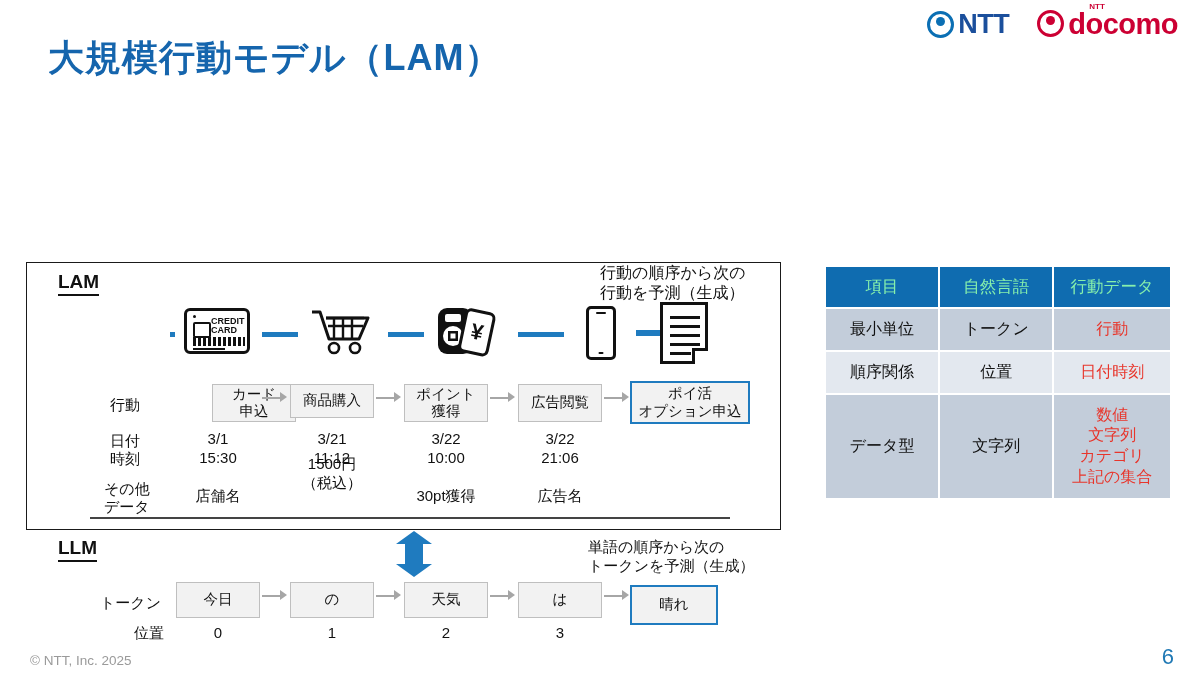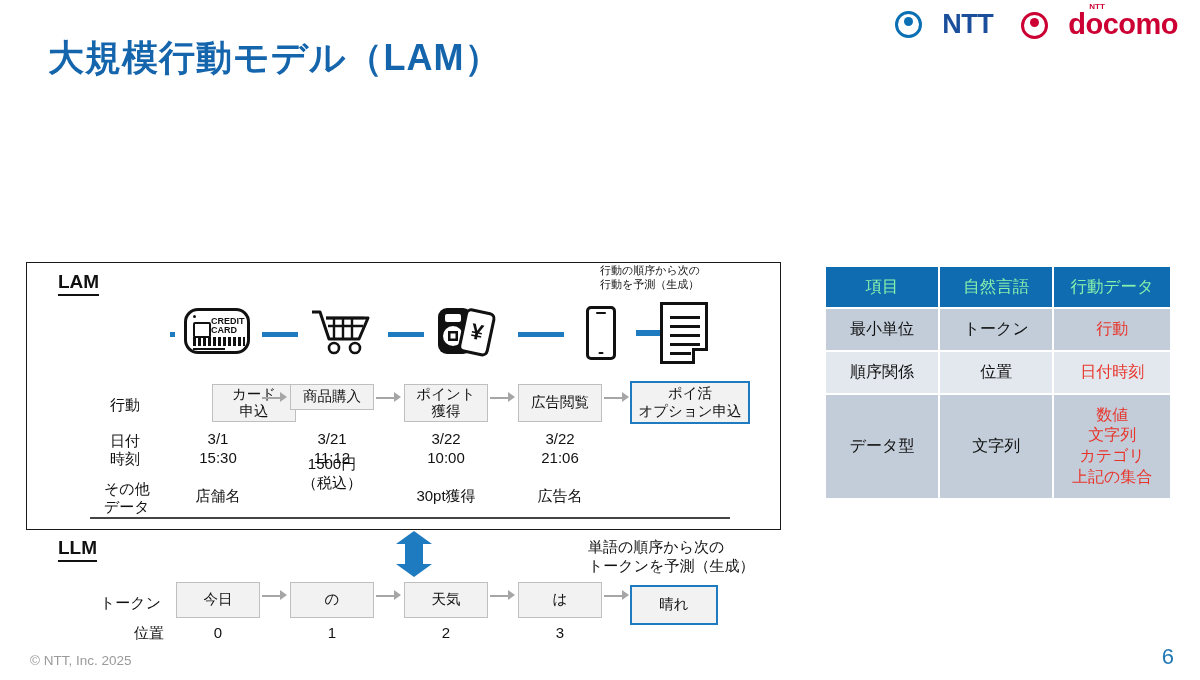--- a/index.html
+++ b/index.html
@@ -8,21 +8,21 @@
     background:#ffffff;
     font-family:"Liberation Sans","DejaVu Sans",sans-serif;
     overflow:hidden;
     position:relative;
     color:#1a1a1a;
   }
   .slide{position:absolute;inset:0;}
 
   
   .logos{position:absolute;top:10px;right:22px;display:flex;align-items:center;gap:28px;}
-  .logo{display:flex;align-items:flex-end;gap:20px;}
+  .logo{display:flex;align-items:flex-start;gap:4px;}
   .ntt-mark{width:27px;height:27px;border-radius:50%;border:3.5px solid #0b6fb4;position:relative;box-sizing:border-box;}
   .ntt-mark::after{content:"";position:absolute;width:9px;height:9px;border-radius:50%;background:#0b6fb4;top:3px;left:6px;}
   .ntt-text{font-size:27px;font-weight:bold;color:#1b4f9c;letter-spacing:-0.5px;line-height:1;}
   .dc-mark{width:27px;height:27px;border-radius:50%;border:3.5px solid #cc0033;position:relative;box-sizing:border-box;}
   .dc-mark::after{content:"";position:absolute;width:9px;height:9px;border-radius:50%;background:#cc0033;top:3px;left:6px;}
   .dc-text{font-size:29px;font-weight:bold;color:#cc0033;letter-spacing:-0.5px;line-height:1;position:relative;}
   .dc-sup{position:absolute;top:-7px;left:21px;font-size:8px;font-weight:bold;color:#cc0033;letter-spacing:0;}
 
   
   .title{
@@ -51,21 +51,21 @@
   .lam-label{position:absolute;left:58px;top:271px;}
   .llm-label{position:absolute;left:58px;top:537px;}
 
   
   .iconrow{position:absolute;left:170px;top:302px;width:520px;height:62px;}
   .ico{position:absolute;top:0;}
   .dash{position:absolute;height:5px;background:#1f7bbf;top:30px;}
   .tinydot{position:absolute;width:5px;height:5px;background:#1f7bbf;top:30px;}
 
   
-  .cc{width:66px;height:46px;border:3.5px solid #111;border-radius:14px;position:relative;box-sizing:border-box;background:#fff;}
+  .cc{width:66px;height:46px;border:3.5px solid #111;border-radius:6px;position:relative;box-sizing:border-box;background:#fff;}
   .cc .chip{position:absolute;left:6px;top:11px;width:14px;height:12px;border:2.5px solid #111;border-radius:2px;}
   .cc .dot{position:absolute;left:6px;top:4px;width:3px;height:3px;background:#111;border-radius:50%;}
   .cc .txt{position:absolute;left:24px;top:6px;font-size:9px;font-weight:bold;line-height:1.05;color:#111;}
   .cc .bars{position:absolute;left:6px;bottom:5px;width:52px;height:9px;
     background:repeating-linear-gradient(to right,#111 0 3px,transparent 3px 5px);}
   .cc .bars::after{content:"";position:absolute;left:0;bottom:-4px;width:32px;height:2.5px;background:#111;}
 
   
   .cart{width:62px;height:50px;position:relative;}
   .cart svg{display:block;}
@@ -80,21 +80,21 @@
 
   
   .arrowline{position:absolute;top:28px;width:44px;height:6px;background:#1f7bbf;}
   .arrowhead{position:absolute;top:21px;width:0;height:0;border-top:10px solid transparent;border-bottom:10px solid transparent;border-left:14px solid #1f7bbf;}
 
   
   .doc{position:absolute;left:660px;top:302px;width:48px;height:62px;border:3px solid #111;box-sizing:border-box;background:#fff;}
   .doc i{position:absolute;left:7px;height:3px;background:#111;display:block;}
   .doc .corner{position:absolute;right:-3px;bottom:-3px;width:13px;height:13px;background:#fff;border-left:3px solid #111;border-top:3px solid #111;transform:rotate(0deg);}
 
-  .predcap{position:absolute;left:600px;top:263px;font-size:11px;line-height:1.28;color:#111;}
+  .predcap{position:absolute;left:600px;top:263px;font-size:16px;line-height:1.28;color:#111;}
   .predcap2{position:absolute;left:588px;top:537px;font-size:15px;line-height:1.28;color:#111;}
 
   
   .rowlabel{position:absolute;font-size:15px;line-height:1.2;color:#111;text-align:left;}
   .fbox{
     position:absolute;box-sizing:border-box;
     background:#f2f2f2;border:1.2px solid #bfbfbf;
     display:flex;align-items:center;justify-content:center;
     font-size:14.5px;line-height:1.18;text-align:center;color:#111;
   }
@@ -227,21 +227,21 @@
   <div class="rowlabel" style="left:104px;top:480px;">
     <span>その他</span><br><span>データ</span>
   </div>
 
   <div class="fbox" style="left:176px;top:384px;width:84px;height:38px;margin-left:36px;">
     <span><span>カード</span><br><span>申込</span></span>
   </div>
   <span class="connector" style="left:262px;top:397px;width:20px;"></span>
   <span class="conn-head" style="left:280px;top:392px;"></span>
 
-  <div class="fbox" style="left:290px;top:384px;width:84px;height:26px;">
+  <div class="fbox" style="left:290px;top:384px;width:84px;height:34px;">
     <span>商品購入</span>
   </div>
   <span class="connector" style="left:376px;top:397px;width:20px;"></span>
   <span class="conn-head" style="left:394px;top:392px;"></span>
 
   <div class="fbox" style="left:404px;top:384px;width:84px;height:38px;">
     <span><span>ポイント</span><br><span>獲得</span></span>
   </div>
   <span class="connector" style="left:490px;top:397px;width:20px;"></span>
   <span class="conn-head" style="left:508px;top:392px;"></span>

